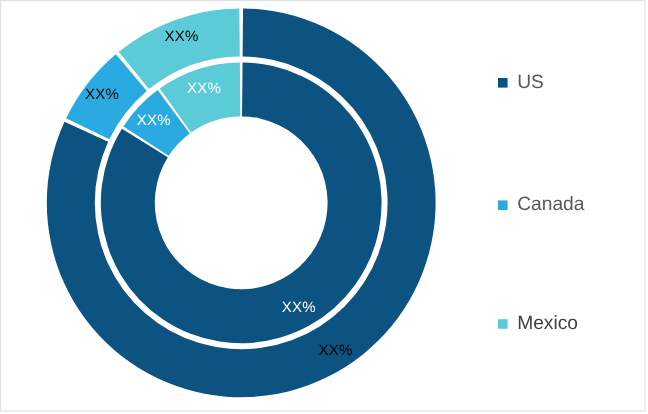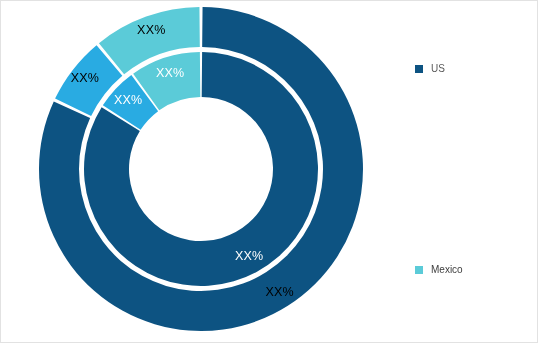--- a/index.html
+++ b/index.html
@@ -51,21 +51,21 @@
     gap: 8px;
     height: 16px;
   }
   .legend-swatch {
     width: 8px;
     height: 8px;
     flex: 0 0 auto;
   }
   .legend-text {
     font-family: "Liberation Sans", sans-serif;
-    font-size: 10px;
+    font-size: 16px;
     color: #595959;
     white-space: nowrap;
     line-height: 1;
   }
 </style>
 </head>
 <body>
 
 <div id="chart-frame" style="border-color: rgb(226, 226, 226);">
 
@@ -97,19 +97,23 @@
       <text id="label-inner-canada" class="slice-label" text-anchor="middle" dominant-baseline="middle" x="127.2" y="99.6" fill="#ffffff">XX%</text>
       <text id="label-inner-mexico" class="slice-label" text-anchor="middle" dominant-baseline="middle" x="169.1" y="73.0" fill="#ffffff">XX%</text>
     </svg>
   </div>
 
   <div id="legend">
     <div class="legend-entry" style="top:60px">
       <span class="legend-swatch" style="background: rgb(13, 83, 130);"></span>
       <span class="legend-text" style="color: rgb(89, 89, 89);">US</span>
     </div>
+    <div class="legend-entry" style="top:162px">
+      <span class="legend-swatch" style="background: rgb(41, 171, 226);"></span>
+      <span class="legend-text" style="color: rgb(89, 89, 89);">Canada</span>
+    </div>
     <div class="legend-entry" style="top:261px">
       <span class="legend-swatch" style="background: rgb(91, 203, 216);"></span>
       <span class="legend-text" style="color: #404040;">Mexico</span>
     </div>
   </div>
 
 </div>
 
 </body></html>

